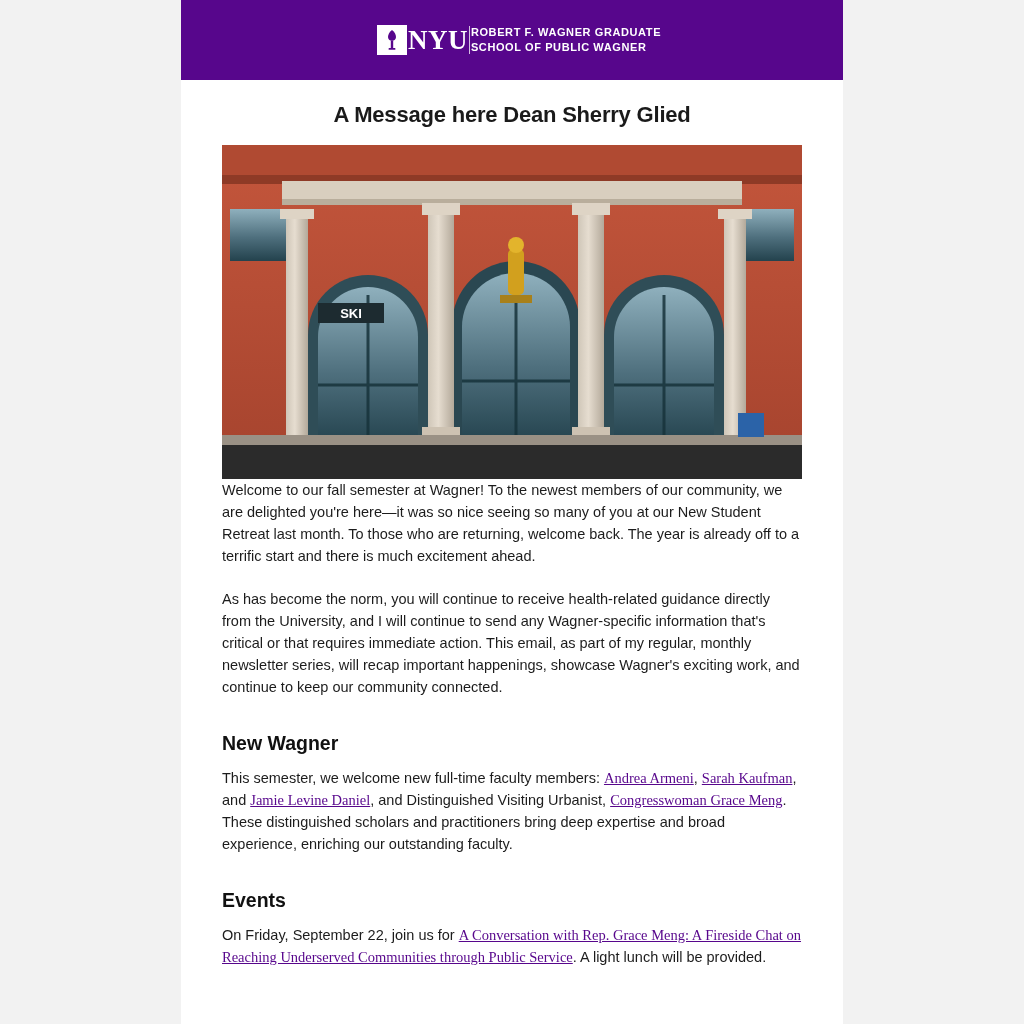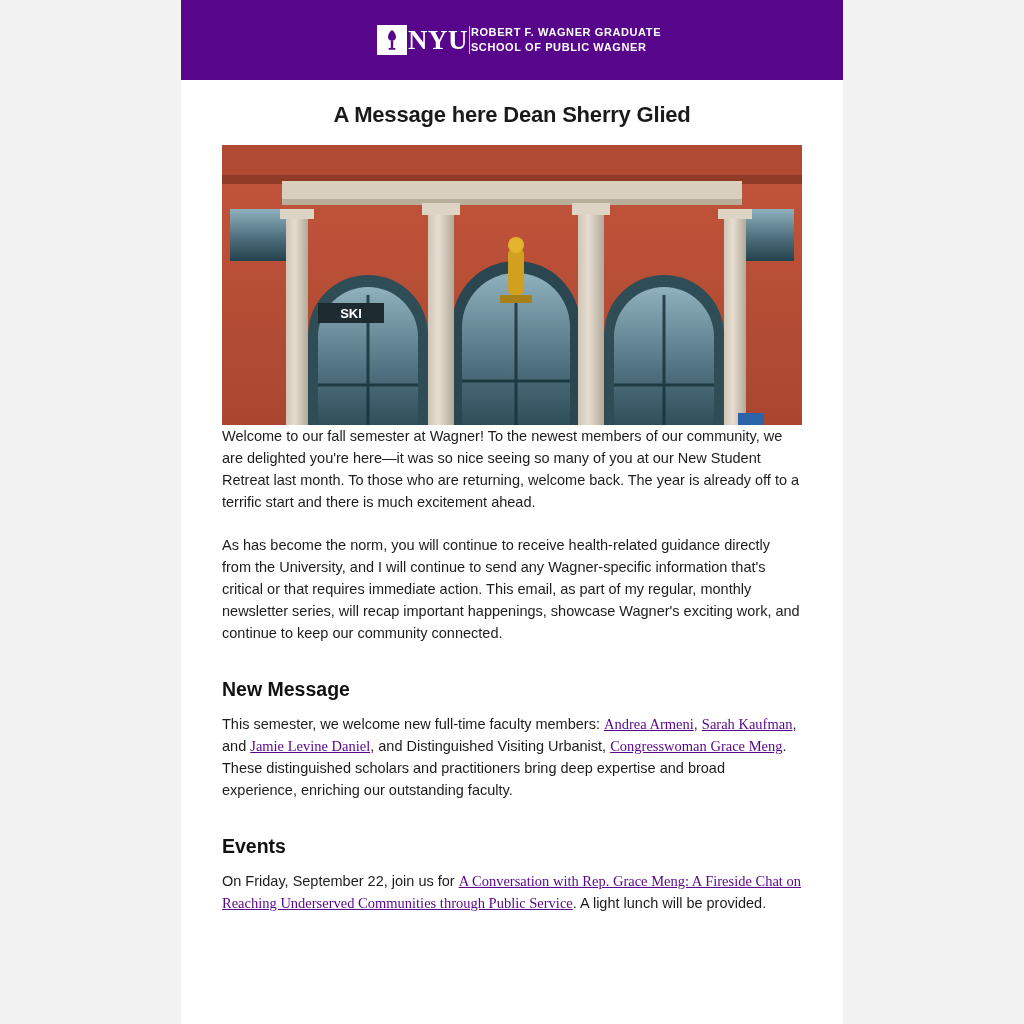--- a/index.html
+++ b/index.html
@@ -74,21 +74,21 @@
   h1.title {
     text-align: center;
     font-size: 22px;
     font-weight: bold;
     color: #1a1a1a;
     margin: 22px 0 17px 0;
     letter-spacing: -0.2px;
   }
   .hero {
     width: 580px;
-    height: 280px;
+    height: 334px;
     margin: 0 0 0 0;
     position: relative;
     overflow: hidden;
     background: #2b2b2b;
   }
   .hero svg { display: block; }
   p.body-text {
     font-size: 14.5px;
     line-height: 22px;
     color: #1c1c1c;
@@ -209,21 +209,21 @@
           </g>
 
           <rect x="0" y="290" width="580" height="10" fill="#9a9185"></rect>
           <rect x="516" y="268" width="26" height="24" fill="#2b63a8"></rect>
         </svg>
       </div>
 
       <p class="body-text">Welcome to our fall semester at Wagner! To the newest members of our community, we are delighted you're here—it was so nice seeing so many of you at our New Student Retreat last month. To those who are returning, welcome back. The year is already off to a terrific start and there is much excitement ahead.</p>
       <p class="body-text">As has become the norm, you will continue to receive health-related guidance directly from the University, and I will continue to send any Wagner-specific information that's critical or that requires immediate action. This email, as part of my regular, monthly newsletter series, will recap important happenings, showcase Wagner's exciting work, and continue to keep our community connected.</p>
 
-      <h2 class="section">New Message</h2>
+      <h2 class="section">New Wagner</h2>
       <p class="body-text"><span>This semester, we welcome new full-time faculty members: </span><a class="link" href="#">Andrea Armeni</a><span>, </span><a class="link" href="#">Sarah Kaufman</a><span>, and </span><a class="link" href="#">Jamie Levine Daniel</a><span>, and Distinguished Visiting Urbanist, </span><a class="link" href="#">Congresswoman Grace Meng</a><span>. These distinguished scholars and practitioners bring deep expertise and broad experience, enriching our outstanding faculty.</span></p>
 
       <h2 class="section">Events</h2>
       <p class="body-text"><span>On Friday, September 22, join us for </span><a class="link" href="#">A Conversation with Rep. Grace Meng: A Fireside Chat on Reaching Underserved Communities through Public Service</a><span>. A light lunch will be provided.</span></p>
 
     </div>
   </div>
 </div>
 
 </body></html>

